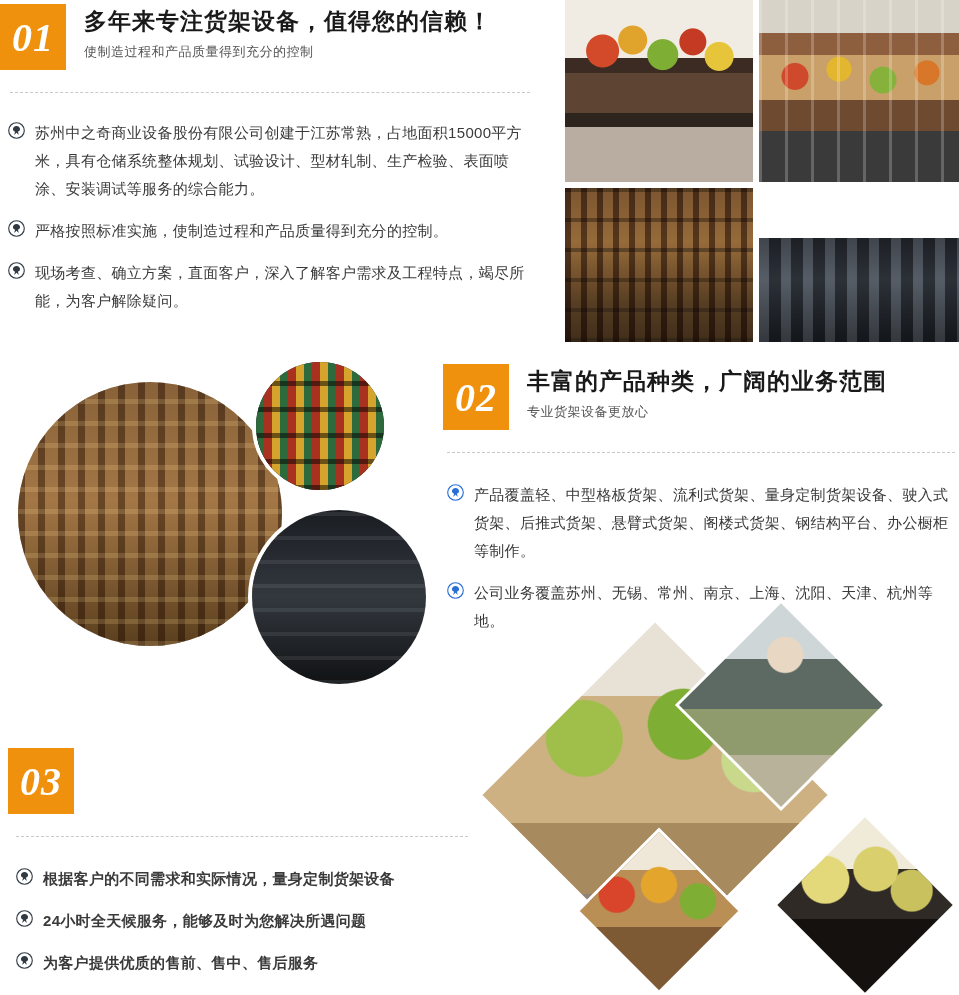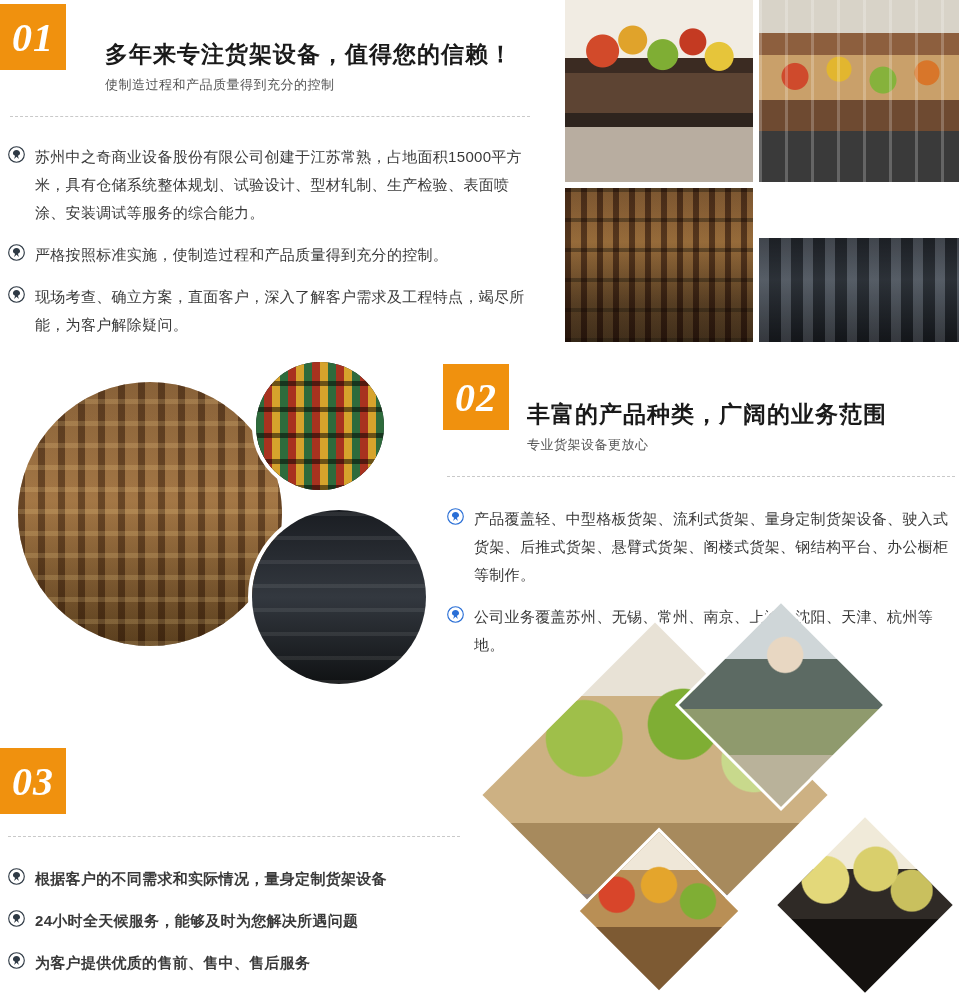--- a/index.html
+++ b/index.html
@@ -27,21 +27,20 @@
     flex: 0 0 auto;
     letter-spacing: 1px;
   }
   .head-text { padding-left: 18px; padding-top: 2px; }
   .head-title {
     font-size: 23px;
     font-weight: bold;
     color: #1a1a1a;
     letter-spacing: 1px;
     line-height: 30px;
-    margin-top: 33px;
   }
   .head-sub {
     font-size: 13px;
     color: #555;
     margin-top: 7px;
     letter-spacing: 0.5px;
   }
   .dash-sep {
     border-top: 1px dashed #c9c9c9;
     height: 0;
@@ -62,39 +61,39 @@
   }
   .bullet-text {
     font-size: 15px;
     line-height: 28px;
     color: #3a3a3a;
     letter-spacing: 0.3px;
   }
 
   
   #block01 { position: absolute; left: 0; top: 0; width: 540px; }
-  #block01 .sec-head { padding-top: 4px; gap: 21px; }
+  #block01 .sec-head { padding-top: 4px; }
   #block01 .dash-sep { margin: 22px 10px 0 10px; }
   #block01 .bullets { padding: 12px 14px 0 8px; }
 
   
   .photos-tr { position: absolute; left: 565px; top: 0; width: 394px; height: 342px; }
   .ph { position: absolute; overflow: hidden; background: #222; }
 
   
   #block02 { position: absolute; left: 443px; top: 364px; width: 516px; }
   #block02 .dash-sep { margin: 22px 4px 0 4px; }
   #block02 .bullets { padding: 14px 4px 0 4px; }
 
   
   .circles { position: absolute; left: 14px; top: 358px; width: 420px; height: 330px; }
   .circ { position: absolute; border-radius: 50%; overflow: hidden; border: 4px solid #fff; }
 
   
-  #block03 { position: absolute; left: 0; top: 748px; width: 470px; }
+  #block03 { position: absolute; left: 8px; top: 748px; width: 470px; }
   #block03 .dash-sep { margin: 22px 10px 0 8px; }
   #block03 .bullets { padding: 14px 10px 0 8px; font-weight: bold; }
 
   
   .diamonds { position: absolute; left: 470px; top: 640px; width: 489px; height: 355px; }
   .dia { position: absolute; transform: rotate(45deg); overflow: hidden; border: 3px solid #fff; }
   .dia > .inner { width: 100%; height: 100%; transform: rotate(-45deg) scale(1.45); }
 
   
   .img-produce-stand {

